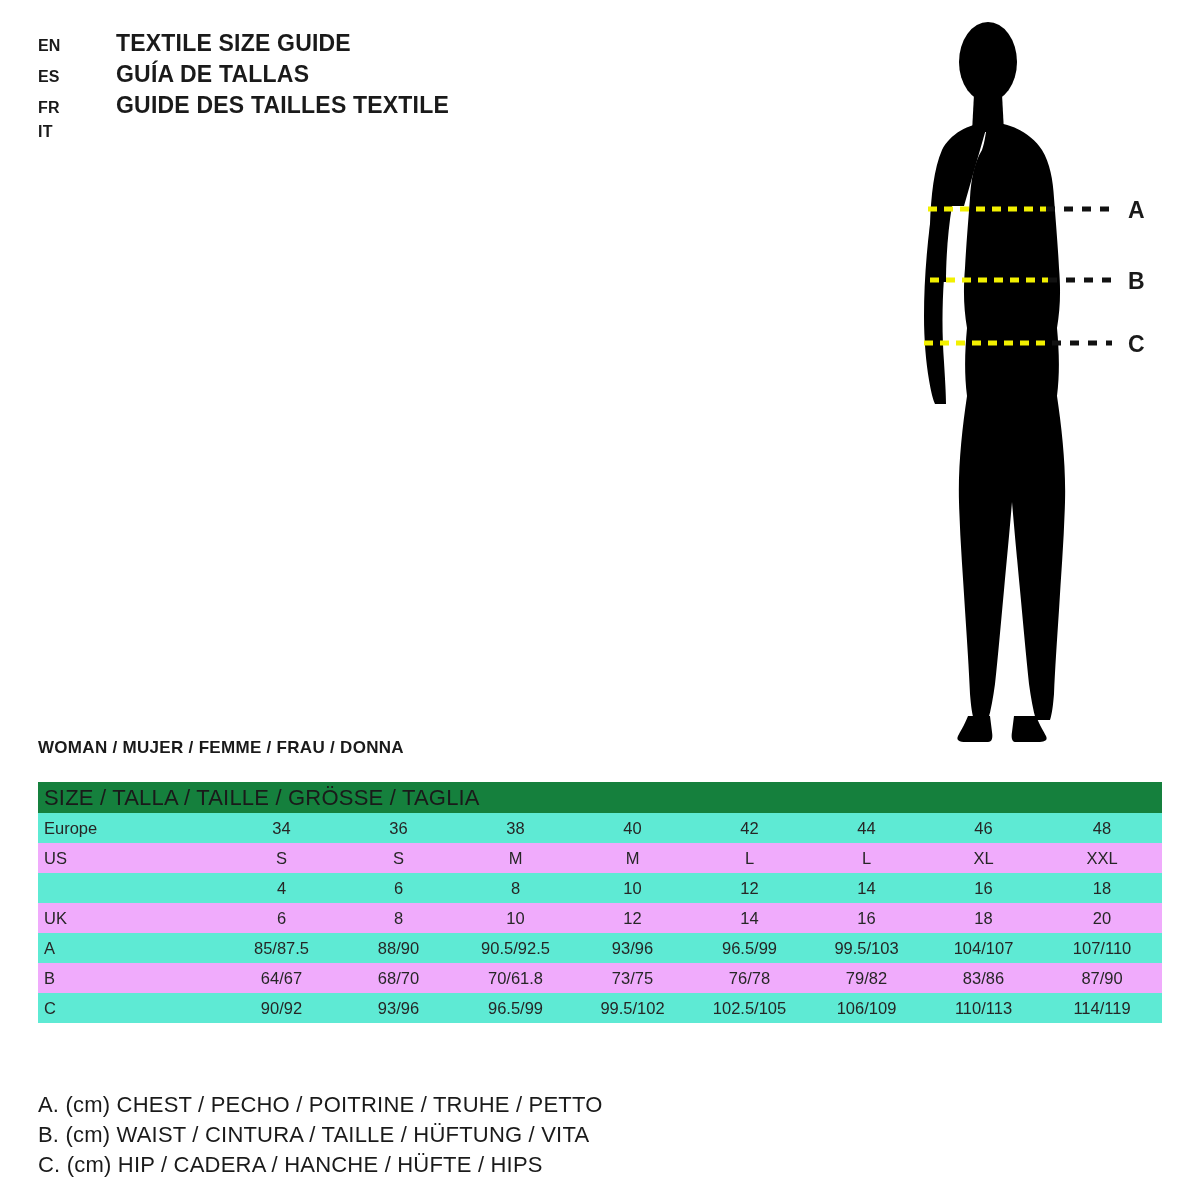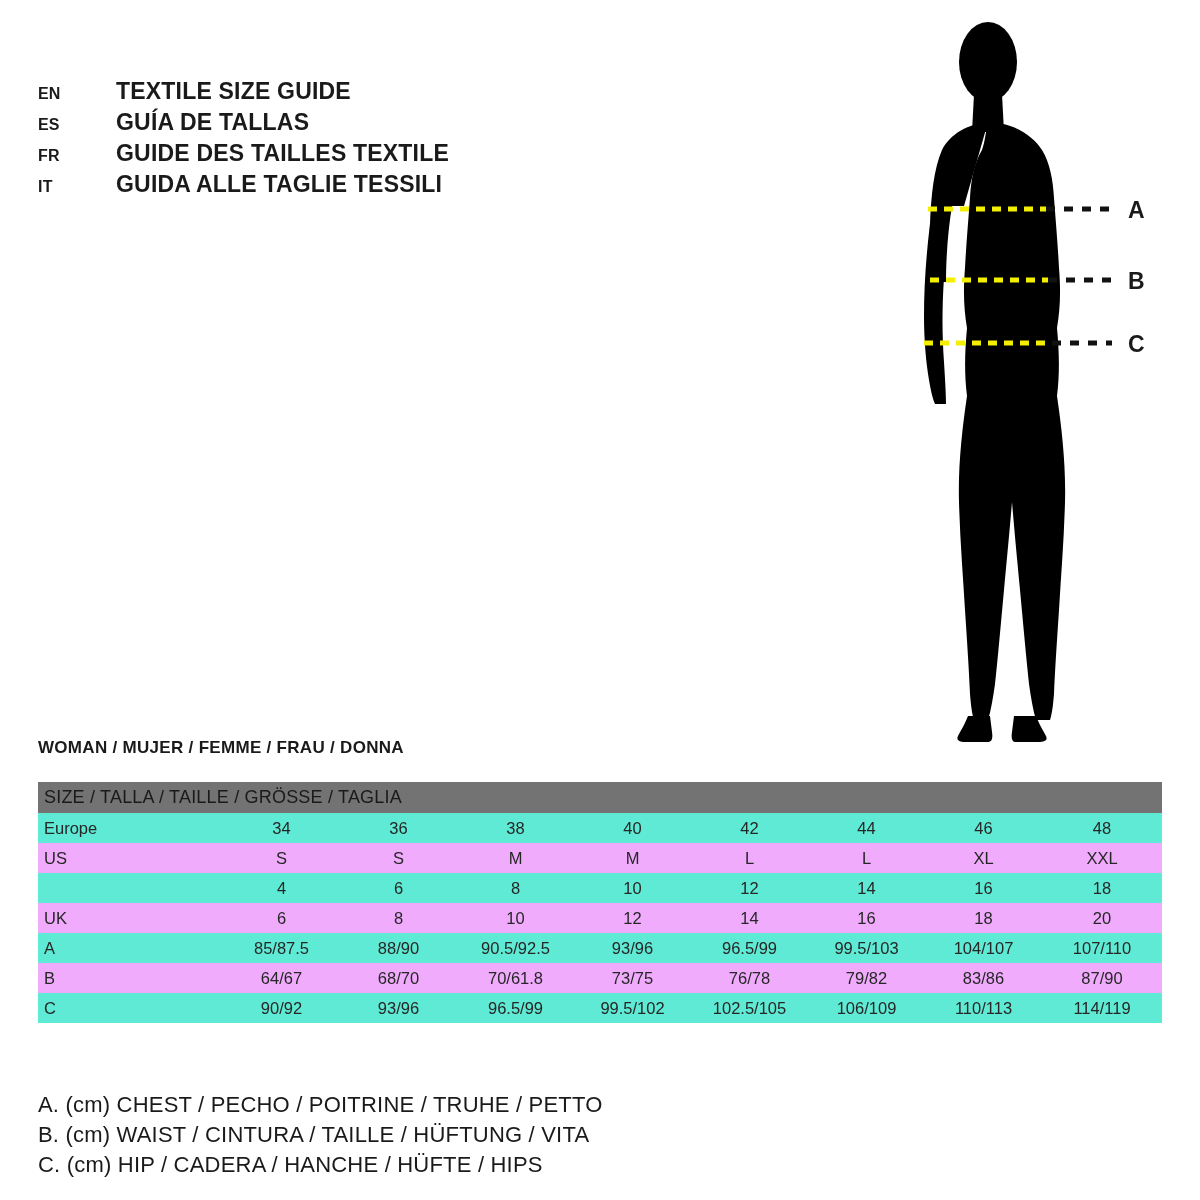--- a/index.html
+++ b/index.html
@@ -35,21 +35,20 @@
     font-weight: bold;
     letter-spacing: 0.2px;
     color: #1a1a1a;
   }
   .title-text {
     font-size: 23px;
     font-weight: bold;
     letter-spacing: 0.2px;
     color: #1a1a1a;
     white-space: nowrap;
-    margin-top: 48px;
   }
 
   
   #figure-area {
     position: absolute;
     left: 860px;
     top: 10px;
     width: 330px;
     height: 740px;
   }
@@ -85,24 +84,24 @@
     table-layout: fixed;
     font-size: 16.5px;
   }
   table th, table td {
     padding: 0;
     height: 30px;
     font-weight: normal;
     color: #262626;
   }
   thead th {
-    background: #737373;
+    background: #15803d;
     text-align: left;
     padding-left: 6px;
-    font-size: 18px;
+    font-size: 22px;
     letter-spacing: 0.2px;
     color: #1a1a1a;
     height: 31px;
   }
   tbody tr.odd td { background: #5eead4; }
   tbody tr.even td { background: #f0abfc; }
   td.rowlabel {
     text-align: left;
     padding-left: 6px;
     width: 185px;
@@ -138,21 +137,20 @@
   <div class="title-row">
     <span class="title-lang">ES</span>
     <span class="title-text">GUÍA DE TALLAS</span>
   </div>
   <div class="title-row">
     <span class="title-lang">FR</span>
     <span class="title-text">GUIDE DES TAILLES TEXTILE</span>
   </div>
   <div class="title-row">
     <span class="title-lang">IT</span>
-    <span class="title-text">GUIDA ALLE TAGLIE TESSILI</span>
   </div>
 </div>
 
 <div id="figure-area">
   <svg id="figure-svg" width="330" height="740" viewBox="0 0 330 740">
 
     <ellipse cx="128" cy="52" rx="29" ry="40" fill="#000"></ellipse>
 
     <path d="M114,84 L142,84 L144,122 L112,122 Z" fill="#000"></path>
 

